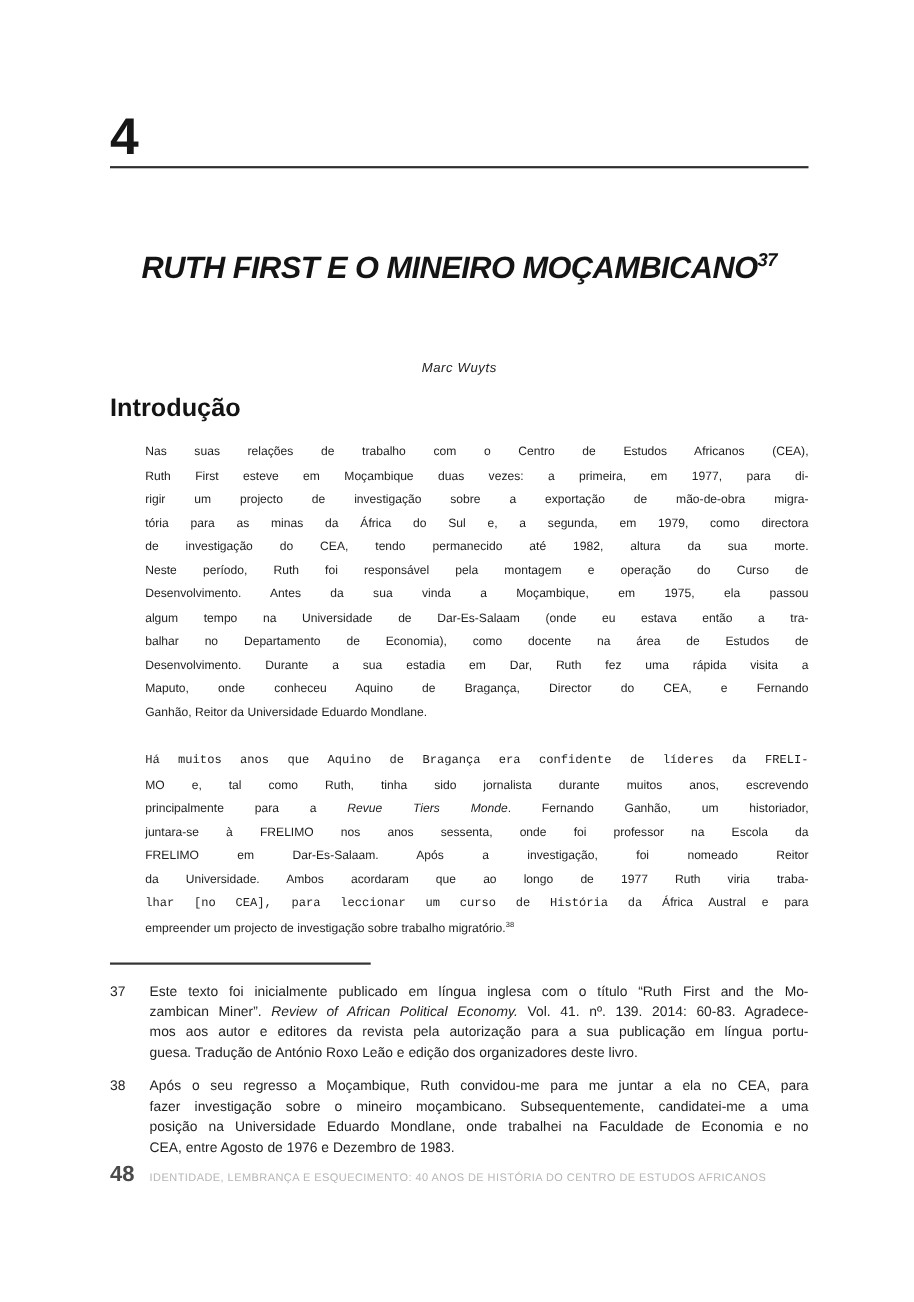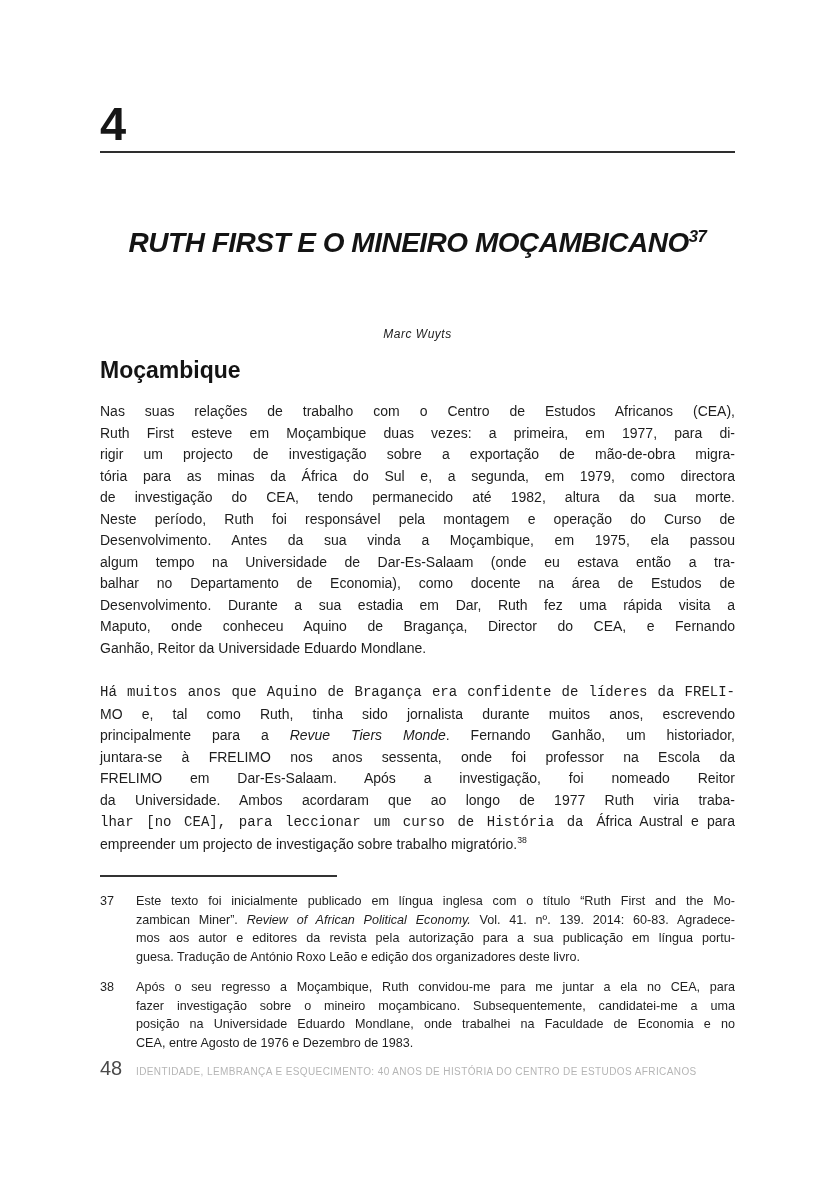--- a/index.html
+++ b/index.html
@@ -47,21 +47,21 @@
     font-size: 12px;
     color: #222;
     letter-spacing: 0.5px;
   }
   .section-heading {
     margin-top: 16px;
     font-size: 23px;
     font-weight: bold;
     color: #141414;
   }
-  .para { font-size: 14px; line-height: 21.5px; color: #1d1d1d; }
+  .para { font-size: 11px; line-height: 21.5px; color: #1d1d1d; margin-left: 32px; }
   .para-1 { margin-top: 17px; }
   .para-2 { margin-top: 22px; }
   .line { text-align: justify; text-align-last: justify; }
   .line.last { text-align: left; text-align-last: left; }
   .seg-sans { }
   .seg-serif { font-family: Liberation Mono, monospace; }
   .seg-italic { font-style: italic; }
   .seg-sup { vertical-align: super; font-size: 0.62em; line-height: 0; }
   .fn-rule {
     border: none;
@@ -79,21 +79,21 @@
   .footnote-38 { margin-top: 12px; }
   .fn-num { flex: 0 0 36px; }
   .fn-body { flex: 1 1 auto; }
   .page-footer {
     margin-top: 5px;
     display: flex;
     align-items: baseline;
   }
   .footer-page-num {
     font-size: 20px;
-    font-weight: normal;
+    font-weight: bold;
     color: #4a4a4a;
     flex: 0 0 36px;
   }
   .footer-running-title {
     font-size: 10px;
     color: #b5b5b5;
     letter-spacing: 0.4px;
     white-space: nowrap;
   }
 </style>
@@ -102,21 +102,21 @@
 
 <div class="page">
 
   <div class="chapter-num">4</div>
   <hr class="chapter-rule">
 
   <h1 class="article-title"><span>RUTH FIRST E O MINEIRO MOÇAMBICANO</span><sup>37</sup></h1>
 
   <div class="author">Marc Wuyts</div>
 
-  <h2 class="section-heading">Moçambique</h2>
+  <h2 class="section-heading">Introdução</h2>
 
   <div class="para para-1">
     <div class="line">Nas suas relações de trabalho com o Centro de Estudos Africanos (CEA),</div>
     <div class="line">Ruth First esteve em Moçambique duas vezes: a primeira, em 1977, para di-</div>
     <div class="line">rigir um projecto de investigação sobre a exportação de mão-de-obra migra-</div>
     <div class="line">tória para as minas da África do Sul e, a segunda, em 1979, como directora</div>
     <div class="line">de investigação do CEA, tendo permanecido até 1982, altura da sua morte.</div>
     <div class="line">Neste período, Ruth foi responsável pela montagem e operação do Curso de</div>
     <div class="line">Desenvolvimento. Antes da sua vinda a Moçambique, em 1975, ela passou</div>
     <div class="line">algum tempo na Universidade de Dar-Es-Salaam (onde eu estava então a tra-</div>

